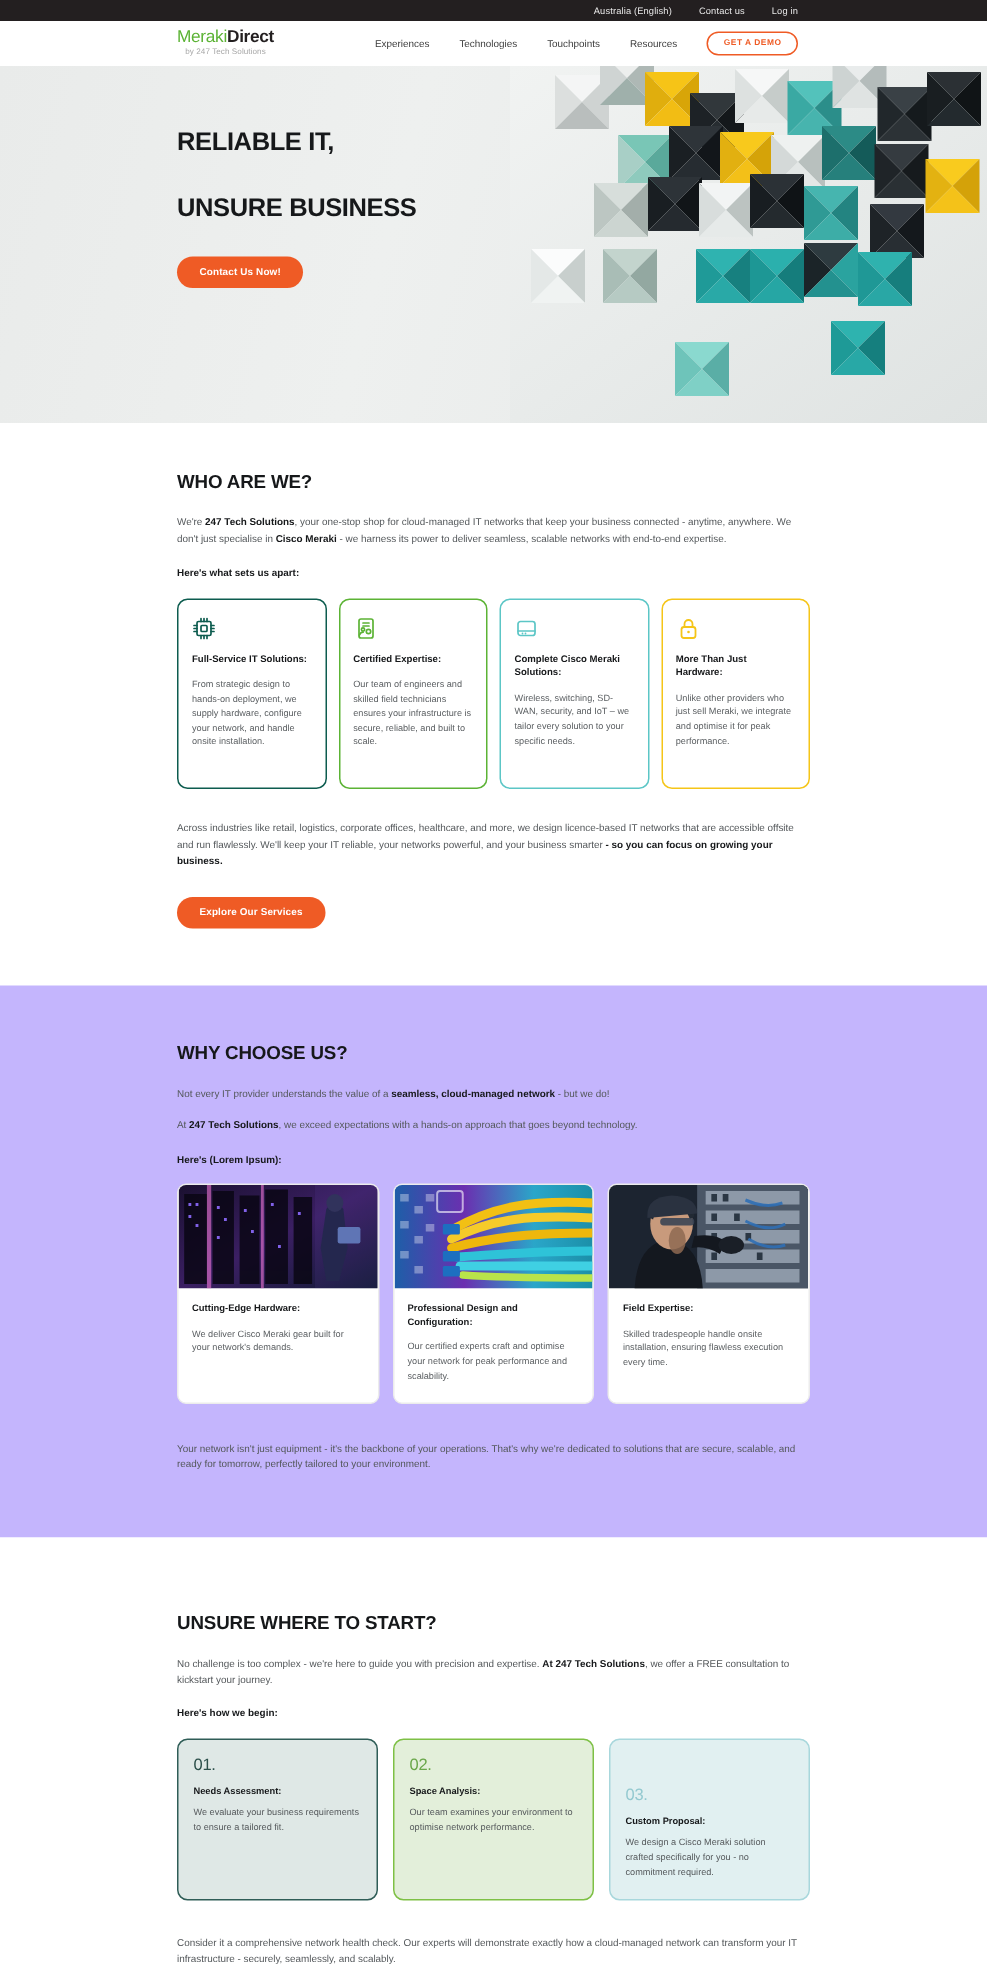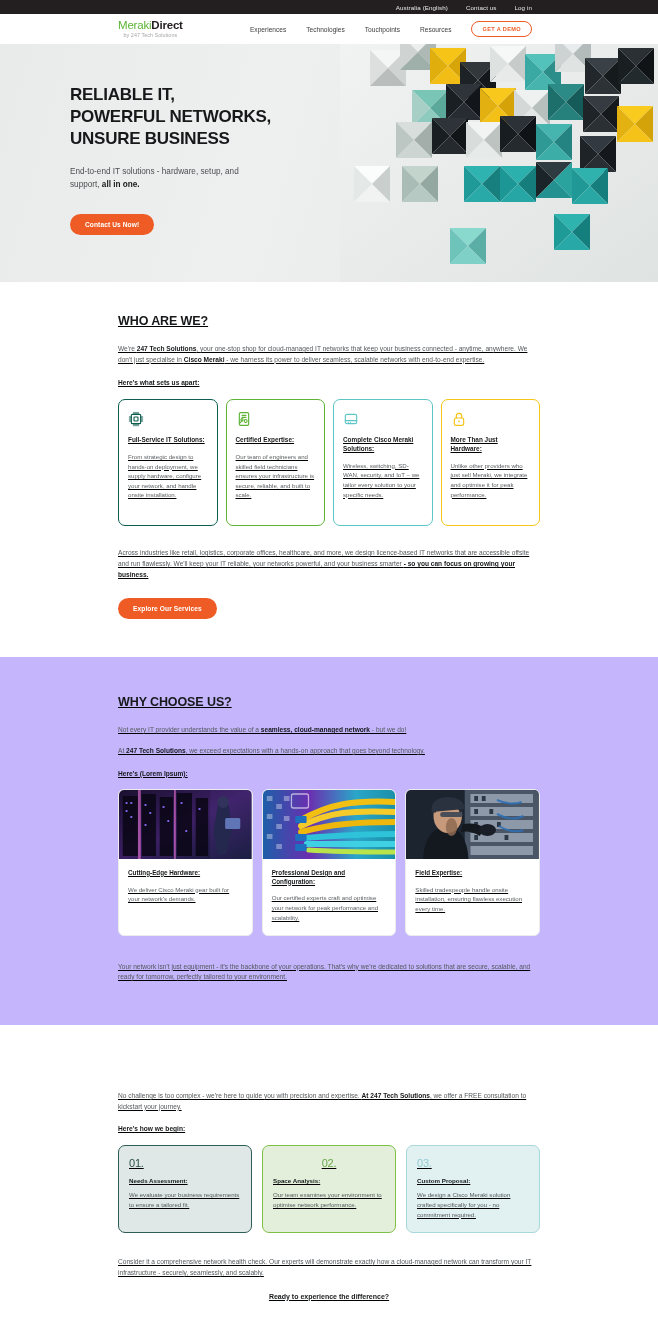--- a/index.html
+++ b/index.html
@@ -80,21 +80,21 @@
     background: linear-gradient(105deg,#e9ebea 0%,#eef0ef 40%,#e4e7e6 100%);
   }
   .hero-art {
     position: absolute;
     right: 0; top: 0;
     width: 318px; height: 238px;
   }
   .hero-inner {
     position: relative;
     z-index: 2;
-    padding: 40px 0 0 70px;
+    padding: 40px 0 0 118px;
   }
   .hero h1 {
     font-size: 17px;
     font-weight: 800;
     line-height: 1.28;
     color: #16181a;
     letter-spacing: -.25px;
   }
   .hero-sub {
     margin-top: 16px;
@@ -113,21 +113,21 @@
     border-radius: 20px;
     font-size: 6.6px;
     font-weight: 700;
     padding: 7px 15px;
     cursor: pointer;
     font-family: inherit;
     letter-spacing: .1px;
   }
 
   
-  .section { padding: 0 118px; text-decoration: underline; }
+  .section { padding: 0 118px; }
   .section-white { background: #ffffff; }
   .section-grey { background: #c4b5fd; }
   h2.sec-title {
     font-size: 12.5px;
     font-weight: 800;
     color: #16181a;
     letter-spacing: -.1px;
   }
   p.body {
     font-size: 6.6px;
@@ -207,23 +207,23 @@
     font-size: 11px;
     font-weight: 400;
     margin-bottom: 8px;
     letter-spacing: -.2px;
   }
   .scard h3 { font-size: 6.2px; font-weight: 700; color: #16181a; margin-bottom: 6px; }
   .scard p { font-size: 6.1px; line-height: 1.58; color: #55595c; }
   .scard.s0 { background: #dfe8e6; border: 1px solid #2f5d57; }
   .scard.s0 .num { color: #2c4f4a; }
   .scard.s1 { background: #e3efda; border: 1px solid #7ec045; }
-  .scard.s1 .num { color: #6aa74a; text-align: center; }
+  .scard.s1 .num { color: #6aa74a; }
   .scard.s2 { background: #e1f0f1; border: 1px solid #a8d7dc; }
-  .scard.s2 .num { color: #93c9d0; }
+  .scard.s2 .num { color: #93c9d0; margin-top: 20px; }
 
   .center { text-align: center; }
   .cta-line { font-size: 7px; font-weight: 700; color: #16181a; }
 </style>
 </head>
 <body>
 
 <div class="topbar">
   <a href="#">Australia (English)</a>
   <a href="#">Contact us</a>
@@ -444,26 +444,23 @@
             <polygon points="0,0 18,18 0,36" fill="#1e9a97"></polygon>
             <polygon points="36,0 36,36 18,18" fill="#157f7e"></polygon>
             <polygon points="0,36 36,36 18,18" fill="#28a8a6"></polygon>
           </g>
       </g>
     </svg>
   </div>
   <div class="hero-inner">
     <h1>
       <span>RELIABLE IT,</span><br>
-      <span>POWERFUL NETWORKS,</span><br>
+      <br>
       <span>UNSURE BUSINESS</span>
     </h1>
-    <p class="hero-sub">
-      <span>End-to-end IT solutions - hardware, setup, and support, </span><b>all in one.</b>
-    </p>
     <button class="btn-orange">Contact Us Now!</button>
   </div>
 </section>
 
 <section class="section section-white" style="padding-top:32px;padding-bottom:38px;">
   <h2 class="sec-title">WHO ARE WE?</h2>
   <p class="body" style="margin-top:16px;max-width:424px;">
     <span>We're </span><b>247 Tech Solutions</b><span>, your one-stop shop for cloud-managed IT networks that keep your business connected - anytime, anywhere. We don't just specialise in </span><b>Cisco Meraki</b><span> - we harness its power to deliver seamless, scalable networks with end-to-end expertise.</span>
   </p>
   <p class="lead-bold" style="margin-top:14px;">Here's what sets us apart:</p>
@@ -669,20 +666,21 @@
         <h3>Field Expertise:</h3>
         <p>Skilled tradespeople handle onsite installation, ensuring flawless execution every time.</p>
       </div>
     </div>
   </div>
 
   <p class="body" style="margin-top:26px;max-width:424px;">Your network isn't just equipment - it's the backbone of your operations. That's why we're dedicated to solutions that are secure, scalable, and ready for tomorrow, perfectly tailored to your environment.</p>
 </section>
 
 <section class="section section-white" style="padding-top:50px;padding-bottom:20px;">
+  <h2 class="sec-title">UNSURE WHERE TO START?</h2>
   <p class="body" style="margin-top:16px;max-width:424px;">
     <span>No challenge is too complex - we're here to guide you with precision and expertise. </span><b>At 247 Tech Solutions</b><span>, we offer a FREE consultation to kickstart your journey.</span>
   </p>
   <p class="lead-bold" style="margin-top:13px;">Here's how we begin:</p>
 
   <div class="steps3" style="margin-top:13px;">
     <div class="scard s0">
       <div class="num">01.</div>
       <h3>Needs Assessment:</h3>
       <p>We evaluate your business requirements to ensure a tailored fit.</p>

